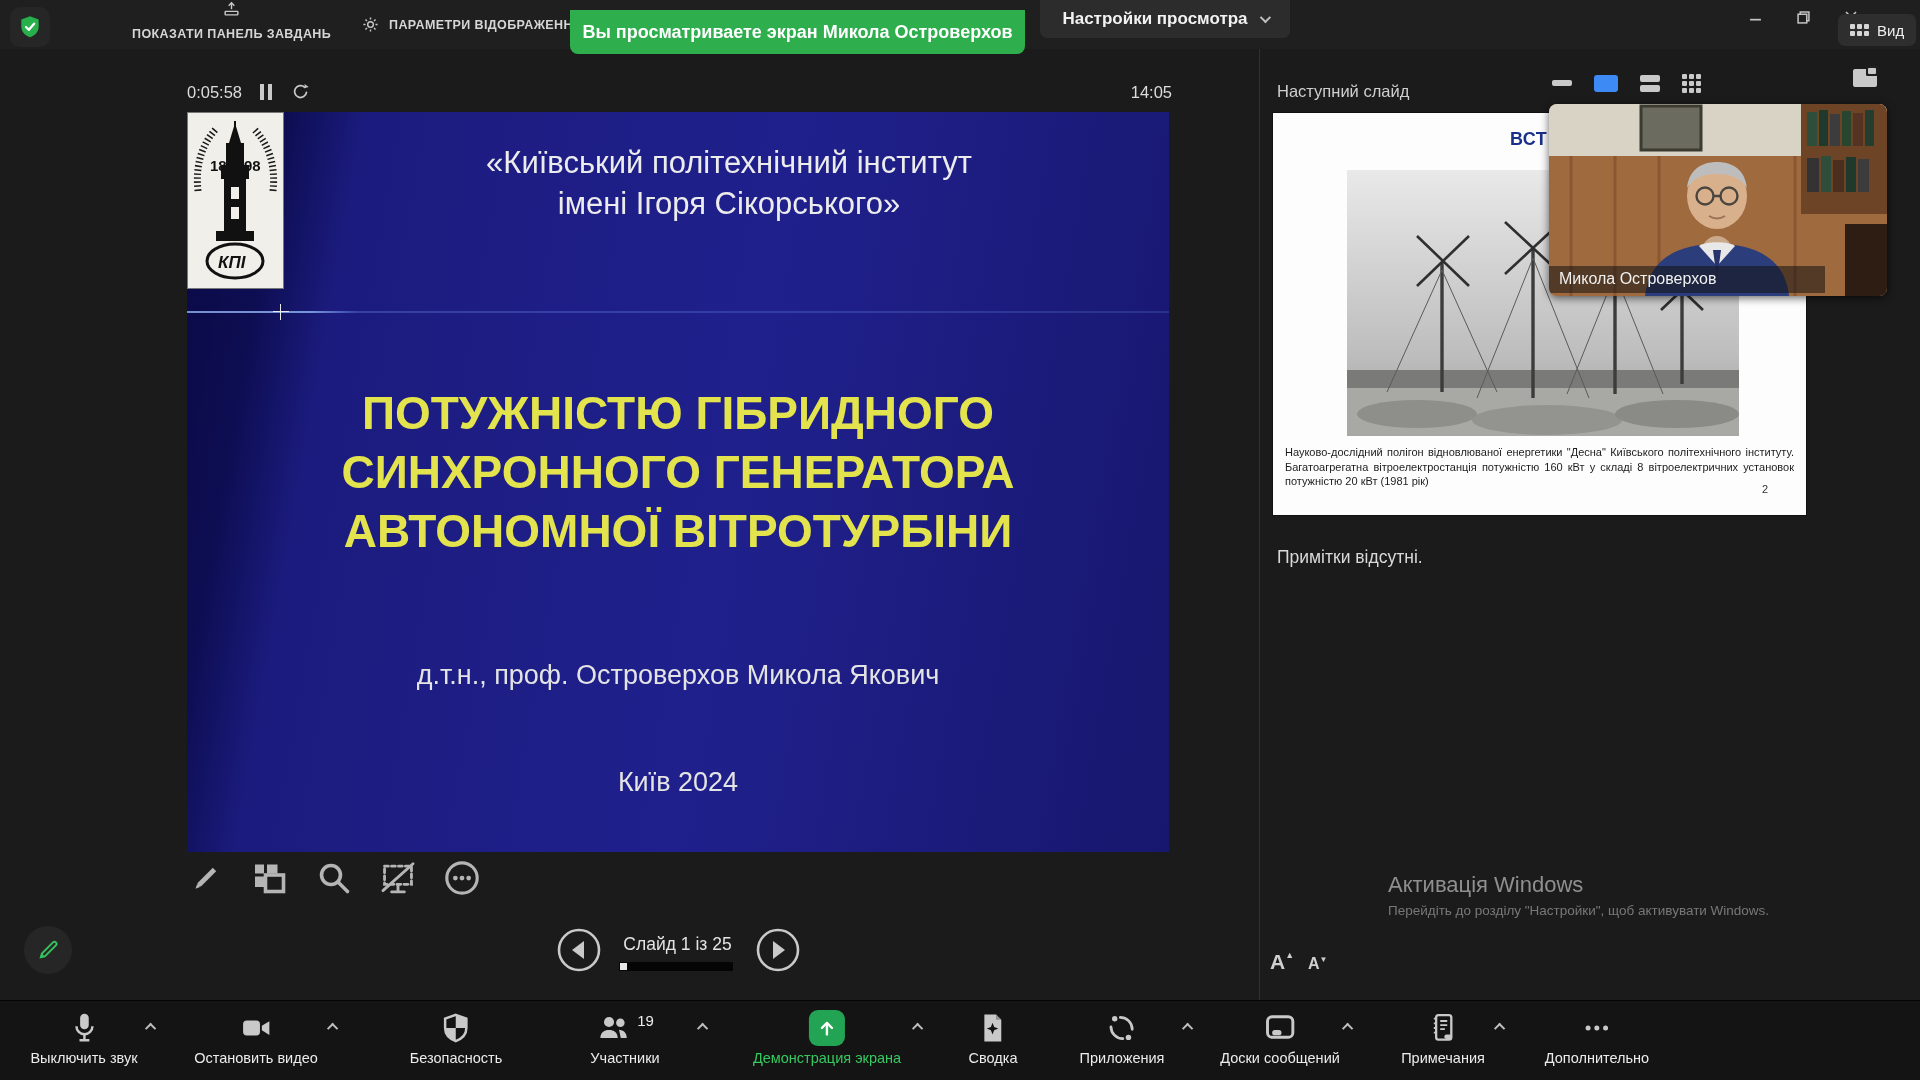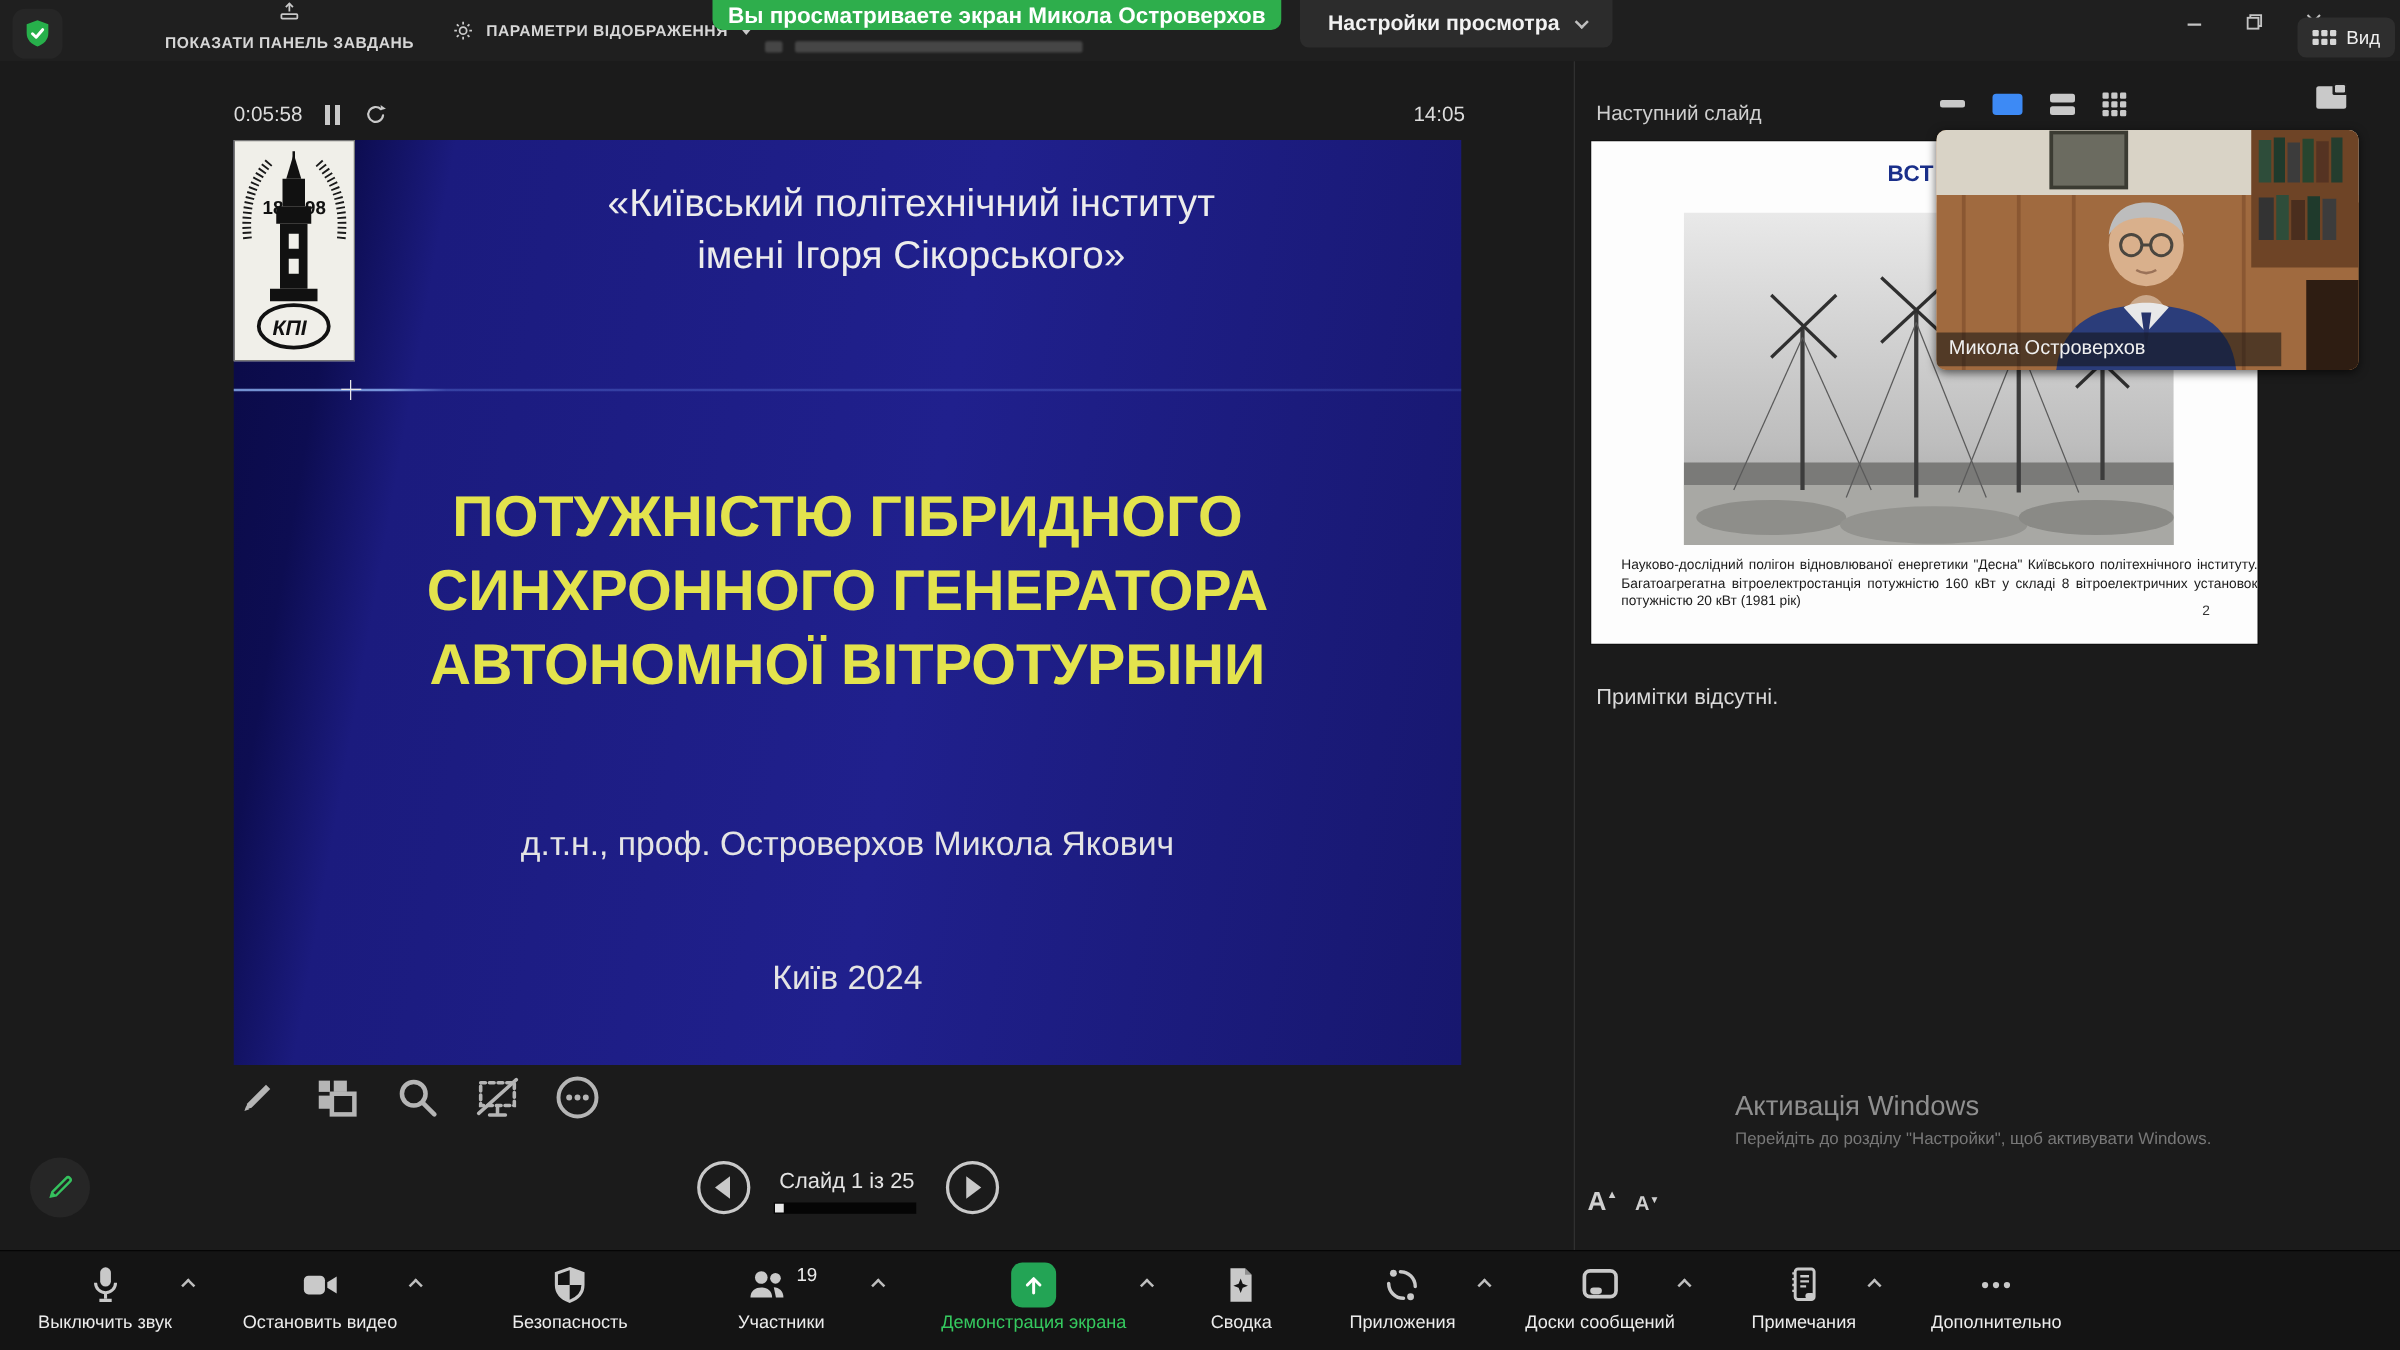--- a/index.html
+++ b/index.html
@@ -5,21 +5,21 @@
   html,body{margin:0;padding:0;background:#000;}
   *{box-sizing:border-box;font-family:"Liberation Sans",sans-serif;}
   #app{position:relative;width:1920px;height:1080px;background:#1b1b1b;overflow:hidden;}
 
   
   .topbar{position:absolute;left:0;top:0;width:1920px;height:49px;background:#1f1f1f;}
   .tb-shield{position:absolute;left:10px;top:7px;width:40px;height:40px;background:#262626;border-radius:10px;display:flex;align-items:center;justify-content:center;}
   .tb-item{position:absolute;top:0;height:49px;display:flex;align-items:center;gap:10px;color:#d6d6d6;font-size:12.5px;font-weight:bold;letter-spacing:.4px;cursor:default;}
   .obscured{position:absolute;left:612px;top:29px;width:420px;height:16px;display:flex;align-items:center;gap:10px;opacity:.5;filter:blur(1px);}
   .obscured .blob{height:9px;background:#6d6d6d;border-radius:2px;}
-  .banner{position:absolute;left:570px;top:0;width:455px;height:24px;background:#2eae4c;border-radius:0 0 8px 8px;display:flex;align-items:center;justify-content:center;color:#fff;font-size:18px;font-weight:bold;z-index:3;}
+  .banner{position:absolute;left:570px;top:10px;width:455px;height:44px;background:#2eae4c;border-radius:0 0 8px 8px;display:flex;align-items:center;justify-content:center;color:#fff;font-size:18px;font-weight:bold;z-index:3;}
   .viewset{position:absolute;left:1040px;top:0;width:250px;height:38px;background:#2c2c2c;border-radius:0 0 7px 7px;display:flex;align-items:center;justify-content:center;gap:12px;color:#f2f2f2;font-size:17px;font-weight:bold;z-index:3;cursor:pointer;}
   .winbtn{position:absolute;top:4px;width:30px;height:26px;color:#c4c4c4;font-size:15px;display:flex;align-items:center;justify-content:center;cursor:pointer;}
   .vid-btn{position:absolute;left:1838px;top:14px;height:32px;padding:0 12px;background:#2e2e2e;border-radius:7px;display:flex;align-items:center;gap:8px;color:#eee;font-size:15px;cursor:pointer;}
   .vid-grid{display:grid;grid-template-columns:repeat(3,5px);grid-auto-rows:5px;gap:2px;}
   .vid-grid span{background:#d6d6d6;border-radius:1px;}
   .chev{display:inline-block;width:8px;height:8px;border-left:2px solid #bfbfbf;border-top:2px solid #bfbfbf;}
   .chev.up{transform:rotate(45deg) translateY(2px);}
   .chev.down{transform:rotate(225deg) translateY(2px);}
   .tri-down{width:0;height:0;border-left:5px solid transparent;border-right:5px solid transparent;border-top:6px solid #c9c9c9;}
 
@@ -51,21 +51,21 @@
   .progress{position:absolute;left:619px;top:962px;width:114px;height:9px;background:#050505;}
   .progress i{position:absolute;left:1px;top:1px;width:7px;height:7px;background:#e8e8e8;}
   .pencilfab{position:absolute;left:24px;top:926px;width:48px;height:48px;border-radius:50%;background:#262626;display:flex;align-items:center;justify-content:center;cursor:pointer;}
 
   
   .vdivider{position:absolute;left:1259px;top:49px;width:1px;height:951px;background:#303030;}
   .ns-head{position:absolute;left:1277px;top:82px;color:#cfcfcf;font-size:16.5px;}
   .thumb{position:absolute;left:1273px;top:113px;width:533px;height:402px;background:#fdfdfd;box-shadow:0 0 0 1px #111;}
   .thumb-title{position:absolute;left:237px;top:16px;color:#1a2f8a;font-weight:bold;font-size:18px;letter-spacing:.5px;}
   .thumb-photo{position:absolute;left:74px;top:57px;width:392px;height:266px;}
-  .thumb-cap{position:absolute;left:24px;top:332px;width:509px;color:#1c1c1c;font-size:11px;line-height:14.5px;text-align:justify;}
+  .thumb-cap{position:absolute;left:12px;top:332px;width:509px;color:#1c1c1c;font-size:11px;line-height:14.5px;text-align:justify;}
   .thumb-num{position:absolute;right:38px;top:370px;color:#333;font-size:11px;}
   .notes-status{position:absolute;left:1277px;top:547px;color:#d9d9d9;font-size:17.5px;}
   .fontbtn{position:absolute;color:#cfcfcf;cursor:pointer;font-weight:bold;}
   .wm-title{position:absolute;left:1388px;top:872px;color:#8f8f8f;font-size:22px;}
   .wm-sub{position:absolute;left:1388px;top:903px;color:#787878;font-size:13.5px;}
 
   
   .cam-toolbar{position:absolute;left:1552px;top:70px;height:26px;display:flex;align-items:center;gap:22px;}
   .cam-pip{position:absolute;left:1852px;top:66px;cursor:pointer;}
   .cam{position:absolute;left:1549px;top:104px;width:338px;height:192px;border-radius:8px;overflow:hidden;box-shadow:0 2px 8px rgba(0,0,0,.6);}

